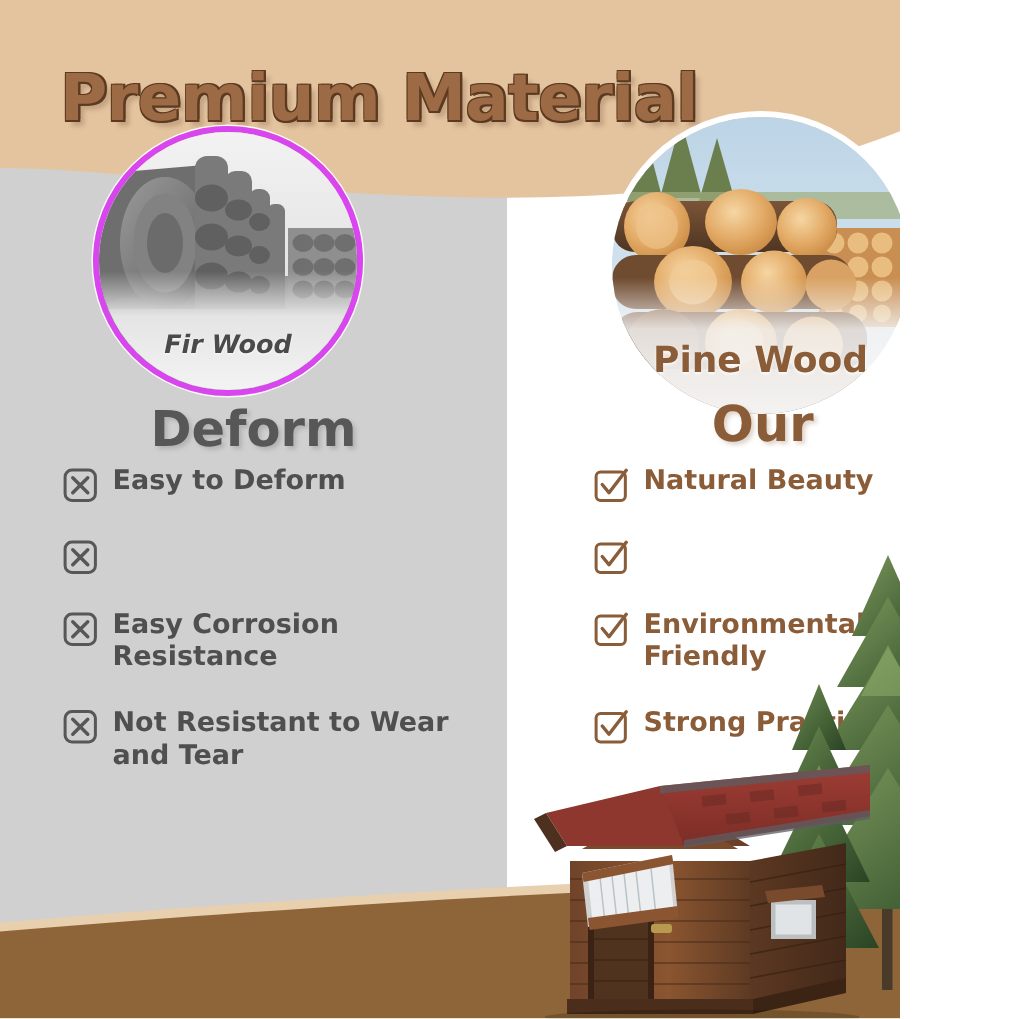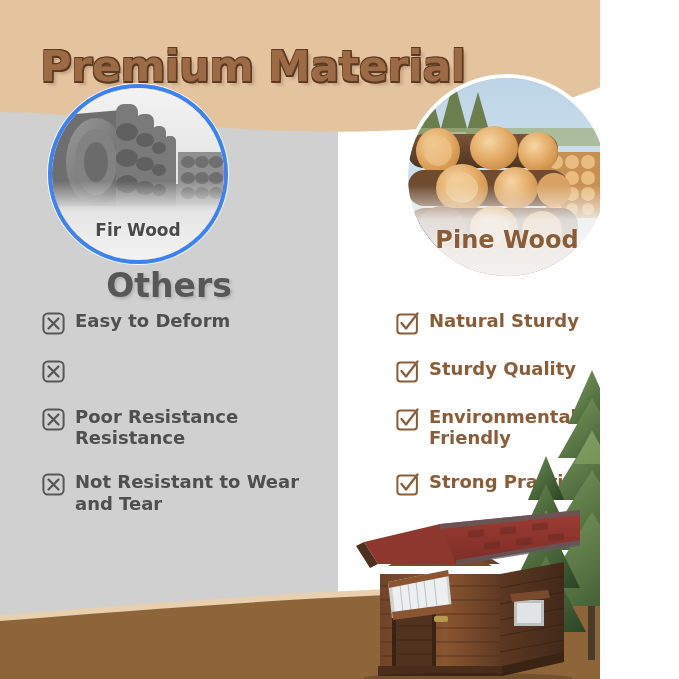--- a/index.html
+++ b/index.html
@@ -61,24 +61,25 @@
     white-space: nowrap;
   }
 
   
   .circle-wrap {
     position: absolute;
     border-radius: 50%;
     overflow: hidden;
   }
   .circle-left {
-    left: 48px; top: 84px;
+    left: 62px; top: 84px;
     width: 172px; height: 172px;
-    border: 4px solid #3b82f6;
+    border: 4px solid #d946ef;
     box-shadow: 0 0 0 1px rgba(255,255,255,0.9);
+    font-style: italic;
   }
   .circle-right {
     left: 404px; top: 74px;
     width: 198px; height: 198px;
     border: 4px solid #ffffff;
   }
   .photo {
     position: absolute;
     left: 0; top: 0; right: 0; bottom: 0;
   }
@@ -322,21 +323,22 @@
           <ellipse cx="86" cy="150" rx="15" ry="14" fill="#f1cd9a" opacity="0.7"></ellipse>
           <ellipse cx="134" cy="152" rx="20" ry="19" fill="#e0ab6a"></ellipse>
         </g>
         <rect y="168" width="198" height="30" fill="#a98a63"></rect>
       </svg>
     </div>
     <div class="caption-scrim"></div>
     <div class="circle-caption">Pine Wood</div>
   </div>
 
-  <div class="col-head col-head-others">Others</div>
+  <div class="col-head col-head-others">Deform</div>
+  <div class="col-head col-head-our">Our</div>
 
   <div class="list list-left">
 
     <div class="list-item">
       <span class="box">
         <svg width="23" height="23" viewBox="0 0 23 23">
           <rect x="1.4" y="1.4" width="20.2" height="20.2" rx="4.5" fill="none" stroke="#575757" stroke-width="2"></rect>
           <path d="M6.5 6.5 L16.5 16.5 M16.5 6.5 L6.5 16.5" stroke="#575757" stroke-width="2.3" stroke-linecap="round"></path>
         </svg>
       </span>
@@ -352,21 +354,21 @@
       </span>
     </div>
 
     <div class="list-item">
       <span class="box">
         <svg width="23" height="23" viewBox="0 0 23 23">
           <rect x="1.4" y="1.4" width="20.2" height="20.2" rx="4.5" fill="none" stroke="#575757" stroke-width="2"></rect>
           <path d="M6.5 6.5 L16.5 16.5 M16.5 6.5 L6.5 16.5" stroke="#575757" stroke-width="2.3" stroke-linecap="round"></path>
         </svg>
       </span>
-      <span class="txt">Poor Resistance Resistance</span>
+      <span class="txt">Easy Corrosion Resistance</span>
     </div>
 
     <div class="list-item">
       <span class="box">
         <svg width="23" height="23" viewBox="0 0 23 23">
           <rect x="1.4" y="1.4" width="20.2" height="20.2" rx="4.5" fill="none" stroke="#575757" stroke-width="2"></rect>
           <path d="M6.5 6.5 L16.5 16.5 M16.5 6.5 L6.5 16.5" stroke="#575757" stroke-width="2.3" stroke-linecap="round"></path>
         </svg>
       </span>
       <span class="txt">Not Resistant to Wear and Tear</span>
@@ -376,31 +378,30 @@
 
   <div class="list list-right">
 
     <div class="list-item">
       <span class="box">
         <svg width="23" height="23" viewBox="0 0 23 23">
           <rect x="1.4" y="2.6" width="19.5" height="19" rx="3" fill="none" stroke="#8a5c38" stroke-width="2"></rect>
           <path d="M5.5 11 L10 16.5 L21.5 1.5" fill="none" stroke="#8a5c38" stroke-width="2.3" stroke-linecap="round" stroke-linejoin="round"></path>
         </svg>
       </span>
-      <span class="txt">Natural Sturdy</span>
+      <span class="txt">Natural Beauty</span>
     </div>
 
     <div class="list-item">
       <span class="box">
         <svg width="23" height="23" viewBox="0 0 23 23">
           <rect x="1.4" y="2.6" width="19.5" height="19" rx="3" fill="none" stroke="#8a5c38" stroke-width="2"></rect>
           <path d="M5.5 11 L10 16.5 L21.5 1.5" fill="none" stroke="#8a5c38" stroke-width="2.3" stroke-linecap="round" stroke-linejoin="round"></path>
         </svg>
       </span>
-      <span class="txt">Sturdy Quality</span>
     </div>
 
     <div class="list-item">
       <span class="box">
         <svg width="23" height="23" viewBox="0 0 23 23">
           <rect x="1.4" y="2.6" width="19.5" height="19" rx="3" fill="none" stroke="#8a5c38" stroke-width="2"></rect>
           <path d="M5.5 11 L10 16.5 L21.5 1.5" fill="none" stroke="#8a5c38" stroke-width="2.3" stroke-linecap="round" stroke-linejoin="round"></path>
         </svg>
       </span>
       <span class="txt">Environmentally Friendly</span>

